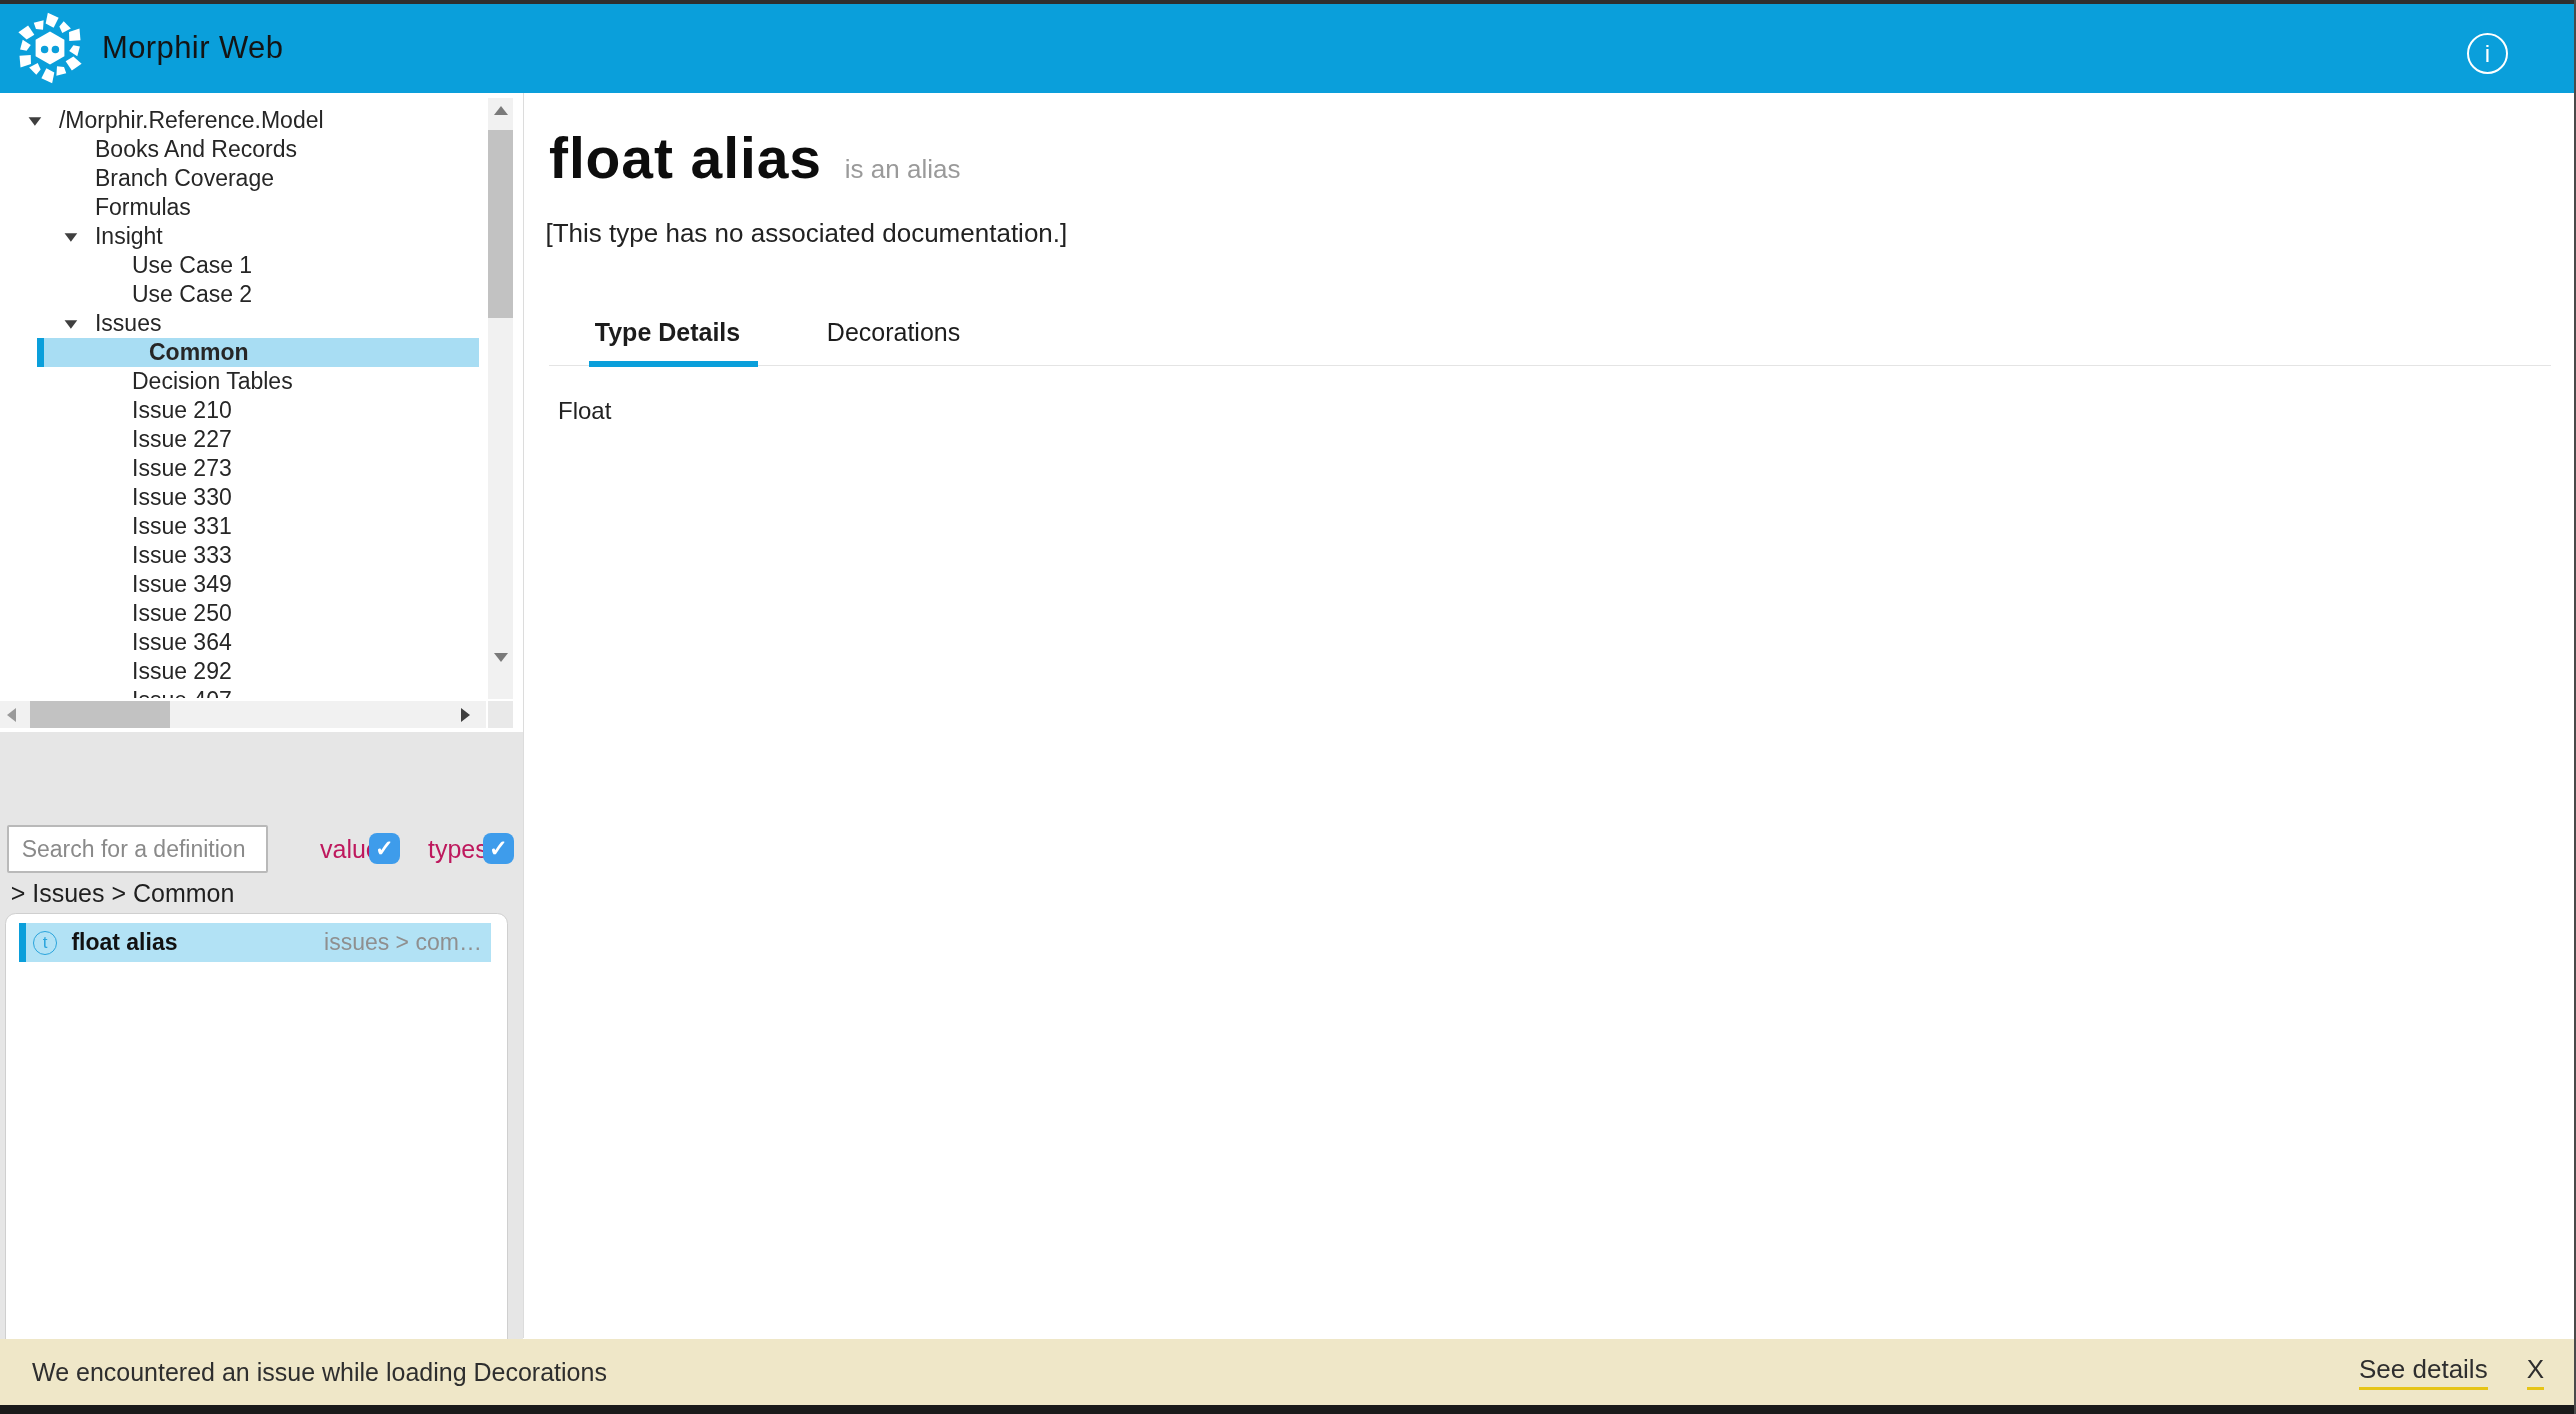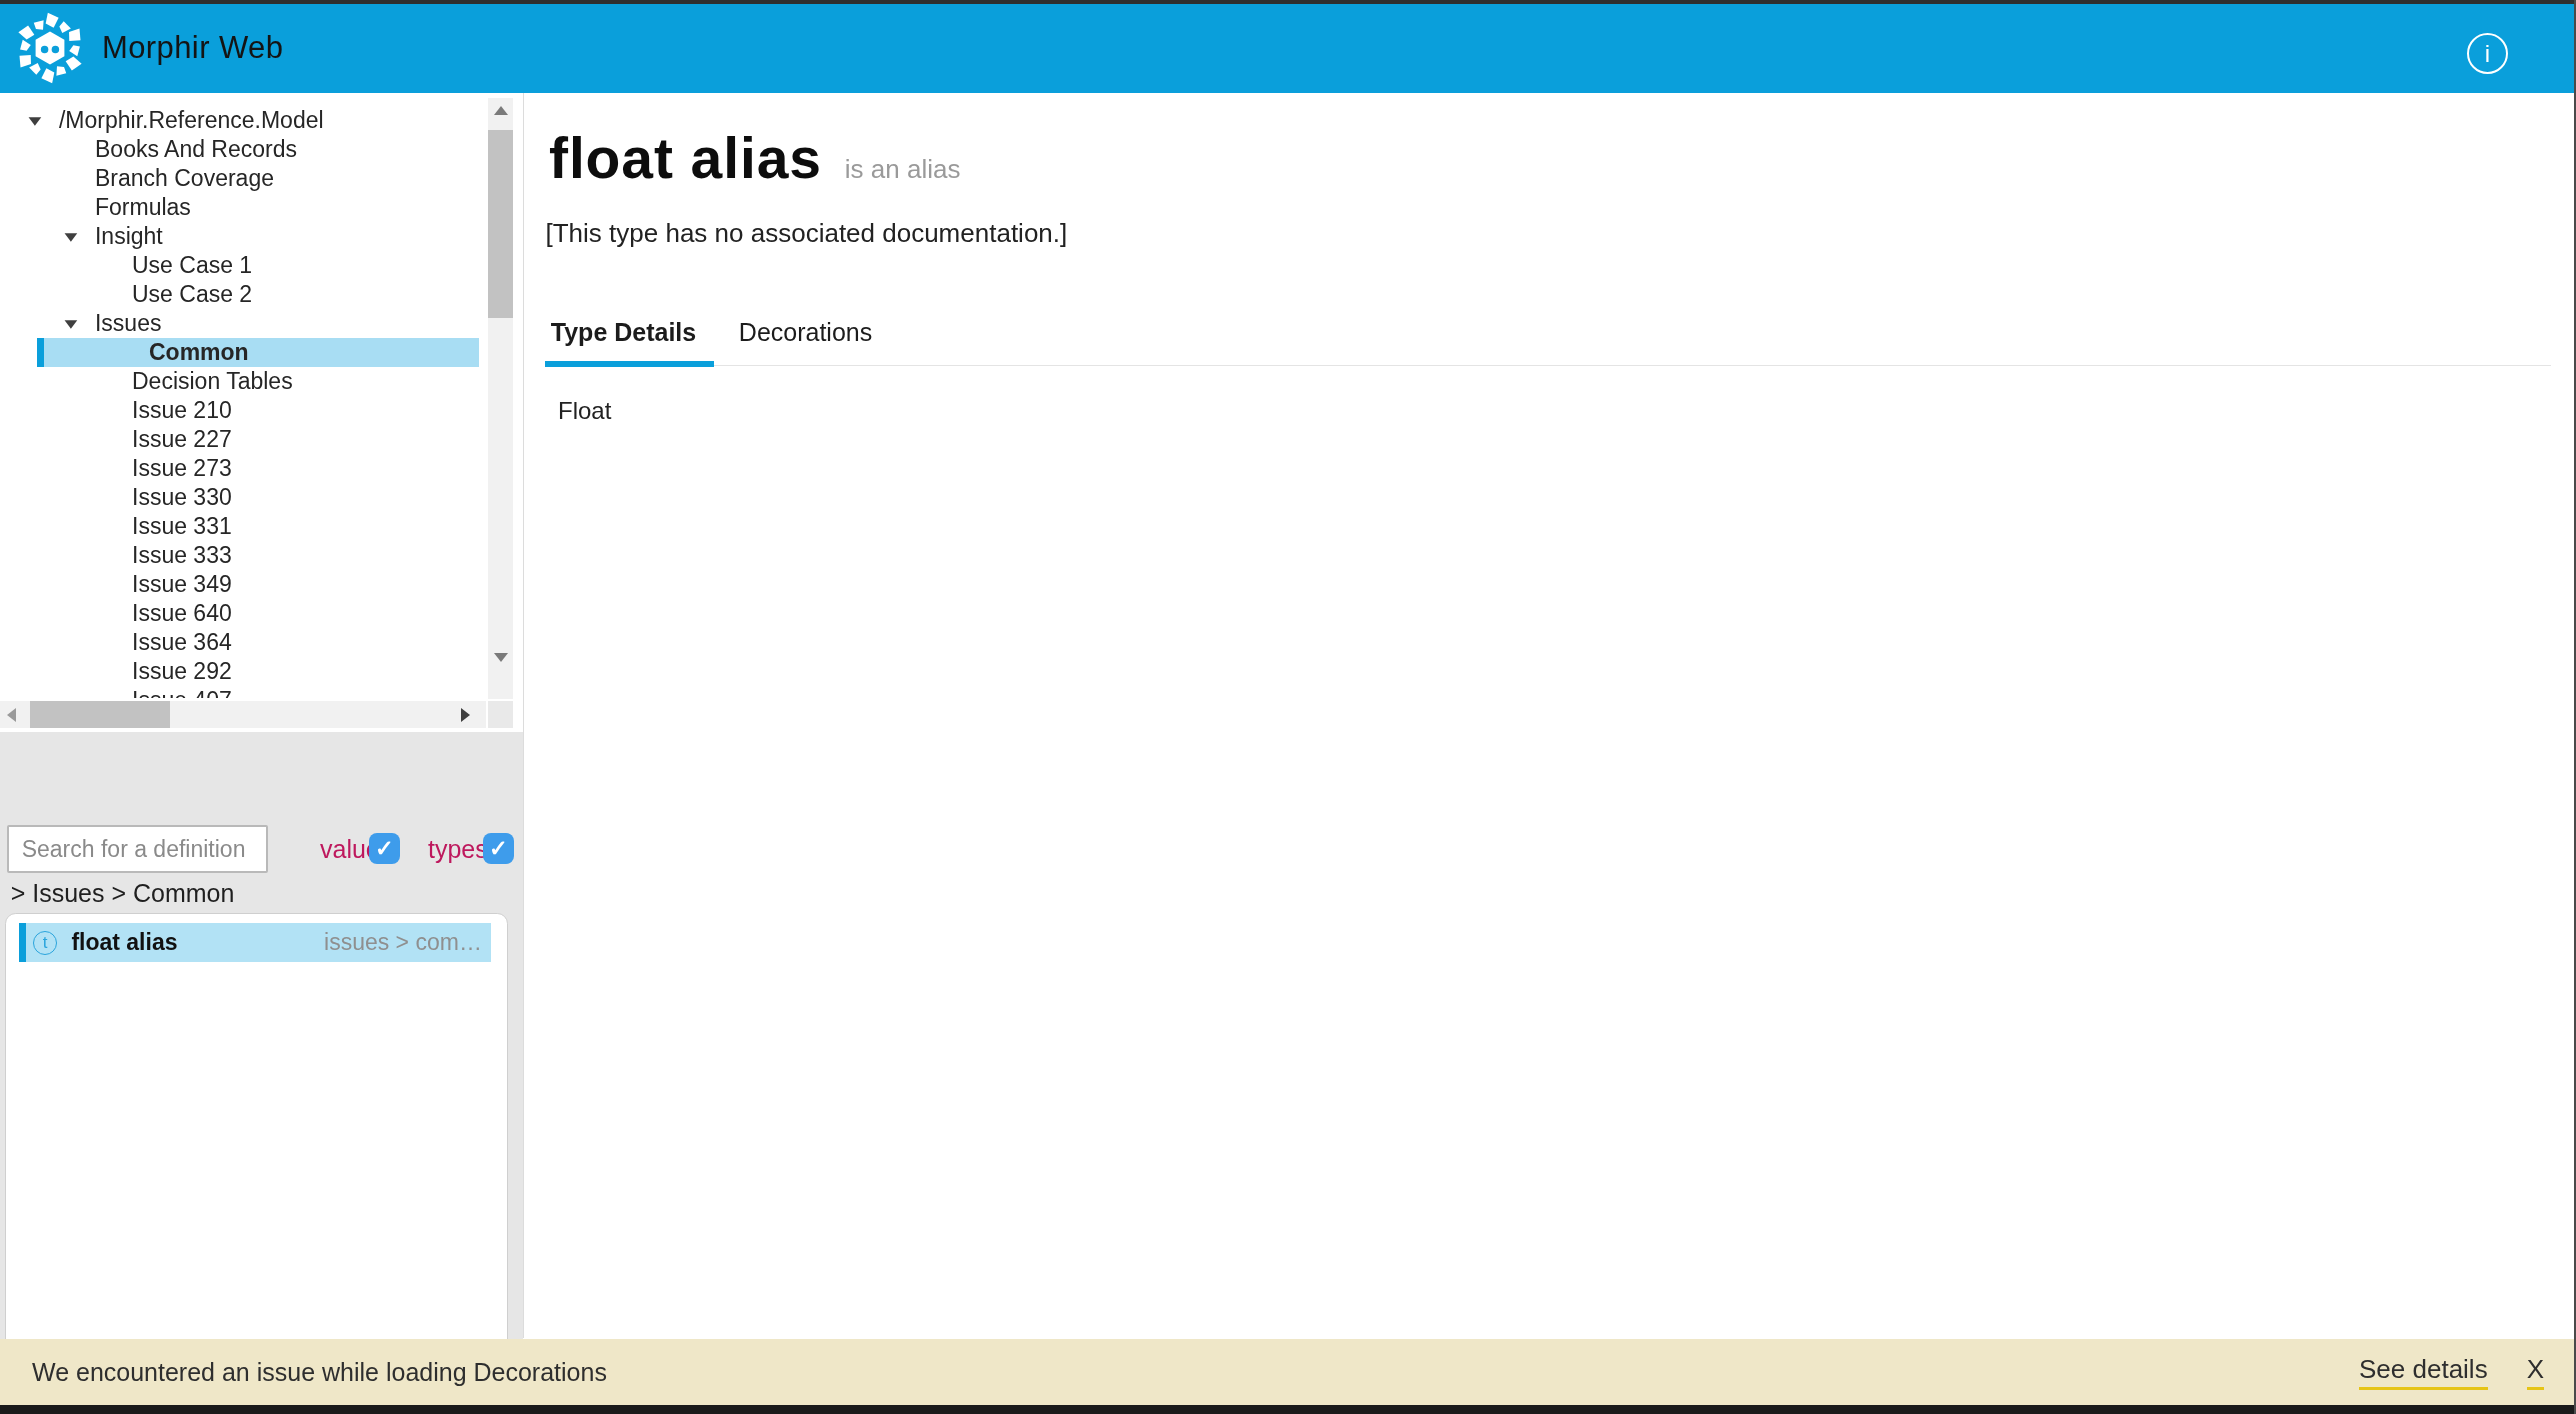--- a/index.html
+++ b/index.html
@@ -73,21 +73,21 @@
   .result-name{margin-left:14.3px;font-size:23px;font-weight:bold;color:#111;}
   .result-path{margin-left:auto;font-size:23px;color:#8f8f8f;}
 
   
   .main{position:absolute;left:524px;top:93px;width:2052px;height:1245px;background:#fff;}
   .title-row{position:absolute;left:25px;top:32px;display:flex;align-items:baseline;}
   .page-title{font-size:57px;font-weight:600;color:#0d0d0d;letter-spacing:0.9px;}
   .page-subtitle{margin-left:23px;font-size:26px;color:#9a9a9a;}
   .doc-line{position:absolute;left:21.5px;top:125px;font-size:26px;color:#222;}
   .tabs{position:absolute;left:25px;top:225px;width:2002px;border-bottom:1.8px solid #e4e4e4;display:flex;}
-  .tab{position:relative;font-size:25px;color:#1c1c1c;padding:0 1.8px 18px 1.8px;margin-right:39px;cursor:pointer;}
+  .tab{position:relative;font-size:25px;color:#1c1c1c;padding:0 1.8px 18px 1.8px;margin-right:39px;cursor:pointer;margin-left:44px;}
   .tab.active{font-weight:bold;}
   .tab.active::after{content:"";position:absolute;left:-3.6px;right:-16px;bottom:-1.8px;height:5.4px;background:var(--c-accent);}
   .tab-content{position:absolute;left:34px;top:304px;font-size:24px;color:#222;}
 
   
   .banner{position:absolute;left:0;top:1339px;width:100%;height:66px;background:var(--c-banner);display:flex;align-items:center;}
   .banner-msg{margin-left:32px;font-size:25px;color:#2e2e2e;}
   .banner-links{position:absolute;right:32px;top:0;height:66px;display:flex;align-items:center;gap:39px;}
   .banner-link{font-size:26px;color:#2e2e2e;border-bottom:3.6px solid var(--c-banner-underline);padding-bottom:2.7px;cursor:pointer;}
 </style>
@@ -171,21 +171,21 @@
       <div class="trow lvl2">
           <span>Issue 331</span>
         </div>
       <div class="trow lvl2">
           <span>Issue 333</span>
         </div>
       <div class="trow lvl2">
           <span>Issue 349</span>
         </div>
       <div class="trow lvl2">
-          <span>Issue 640</span>
+          <span>Issue 250</span>
         </div>
       <div class="trow lvl2">
           <span>Issue 364</span>
         </div>
       <div class="trow lvl2">
           <span>Issue 292</span>
         </div>
       <div class="trow lvl2">
           <span>Issue 407</span>
         </div>

